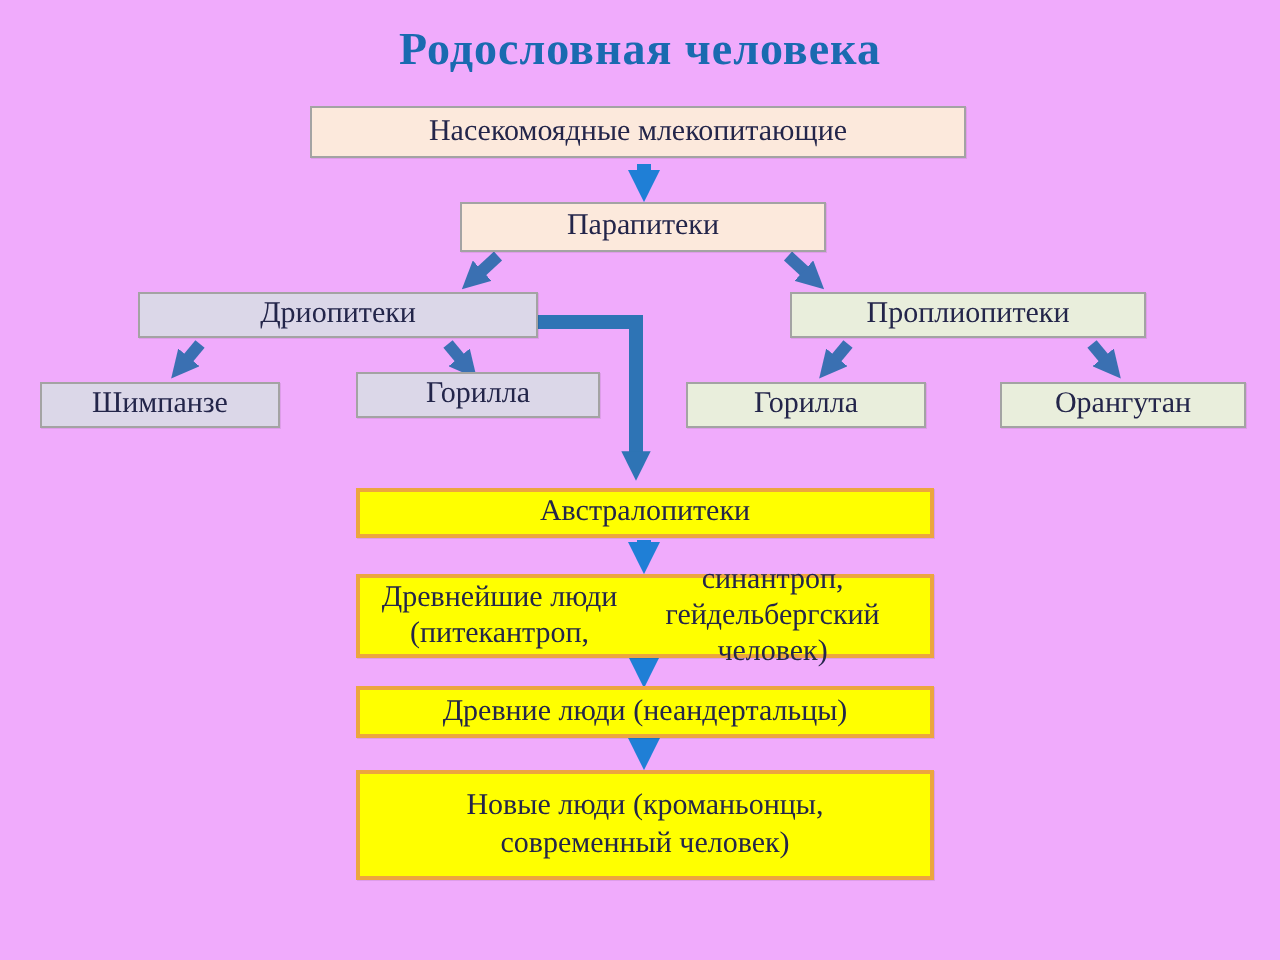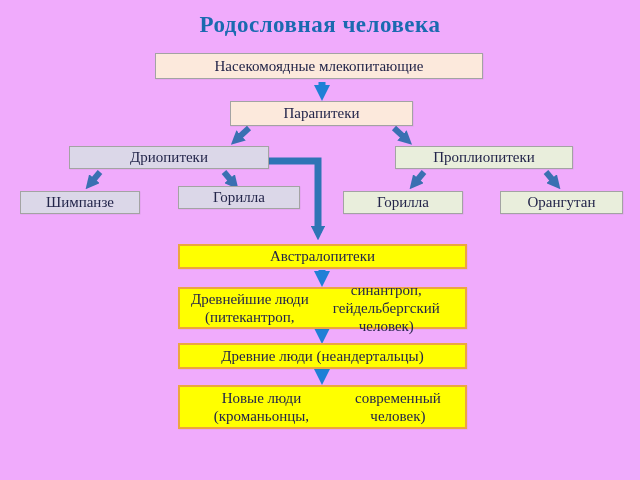--- a/index.html
+++ b/index.html
@@ -93,18 +93,18 @@
 
   <div class="box yellow" style="left:178px;top:244px;width:289px;height:25px;">Австралопитеки</div>
 
   <div class="box yellow two-line" style="left:178px;top:287px;width:289px;height:42px;flex-direction:row;">
     <span>Древнейшие люди (питекантроп,</span>
     <span>синантроп, гейдельбергский человек)</span>
   </div>
 
   <div class="box yellow" style="left:178px;top:343px;width:289px;height:26px;">Древние люди (неандертальцы)</div>
 
-  <div class="box yellow two-line" style="left:178px;top:385px;width:289px;height:44px;flex-direction:row;">
+  <div class="box yellow two-line" style="left:178px;top:385px;width:289px;height:55px;flex-direction:column;">
     <span>Новые люди (кроманьонцы,</span>
     <span>современный человек)</span>
   </div>
 
 </div>
 
 </body></html>

